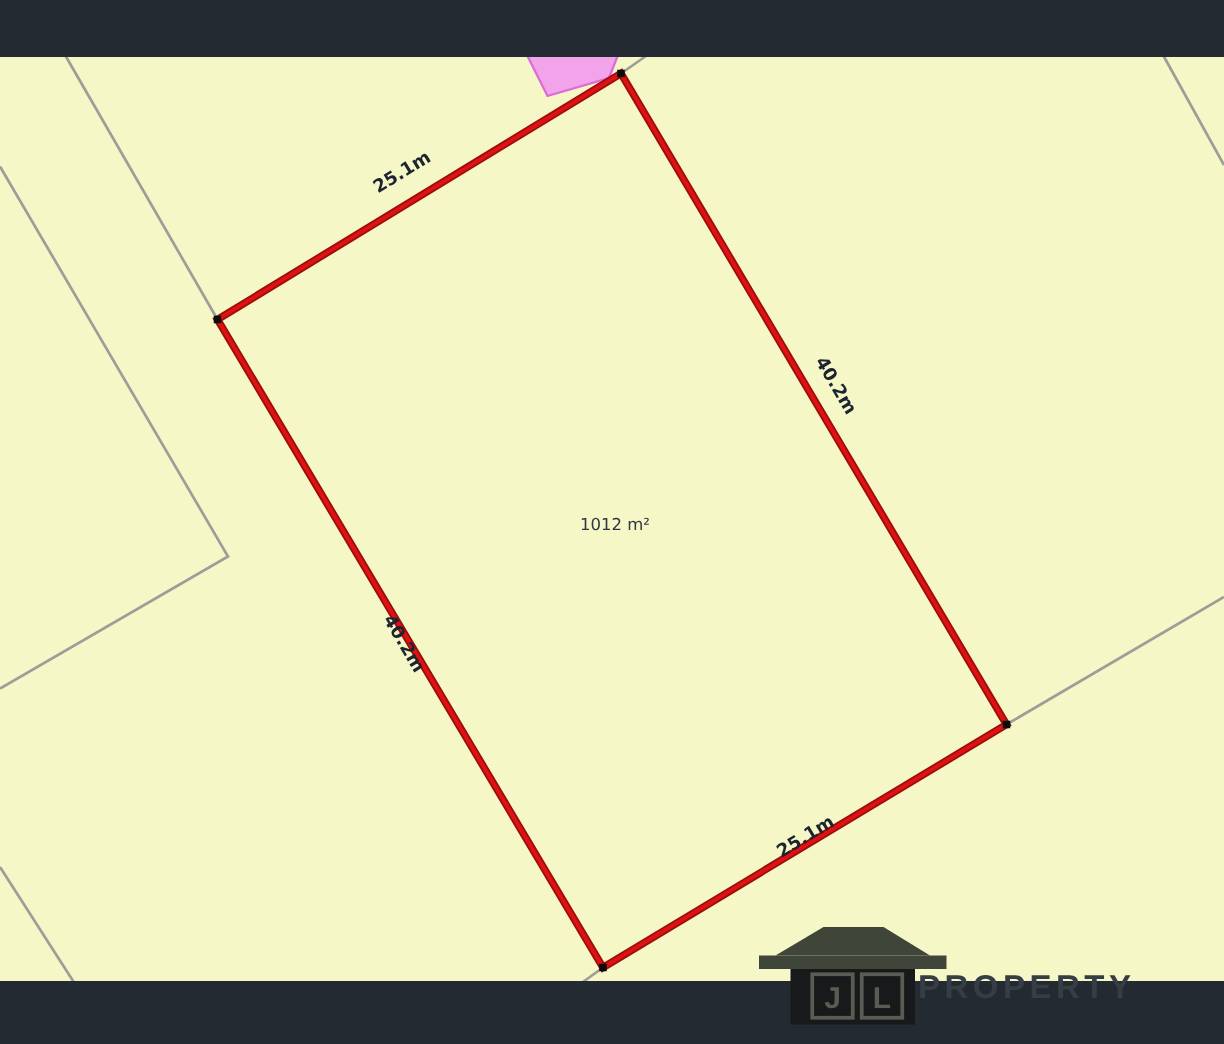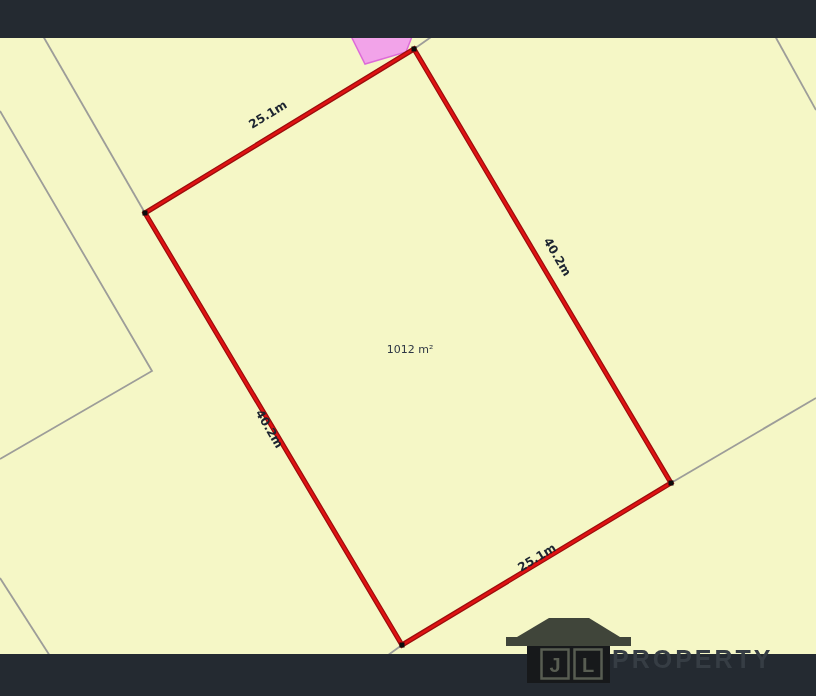--- a/index.html
+++ b/index.html
@@ -18,21 +18,21 @@
   }
   .area-label{
     font-family:"DejaVu Sans","Liberation Sans",sans-serif;
     font-size:11px;fill:#2d3644;
   }
   #logo{position:absolute;left:503px;top:613px;width:310px;height:76px;z-index:30;}
   #logo-house{position:absolute;left:0;top:0;}
   #logo-wordmark{
     position:absolute;left:109px;top:32px;
     font-family:"Liberation Sans","DejaVu Sans",sans-serif;
-    font-size:25px;font-weight:bold;letter-spacing:3px;
+    font-size:22px;font-weight:bold;letter-spacing:3px;
     color:#363d44;white-space:nowrap;
   }
   .logo-letter{
     font-family:"Liberation Sans","DejaVu Sans",sans-serif;
     font-size:20px;font-weight:bold;fill:#585d52;
   }
 </style>
 </head>
 <body>
 

